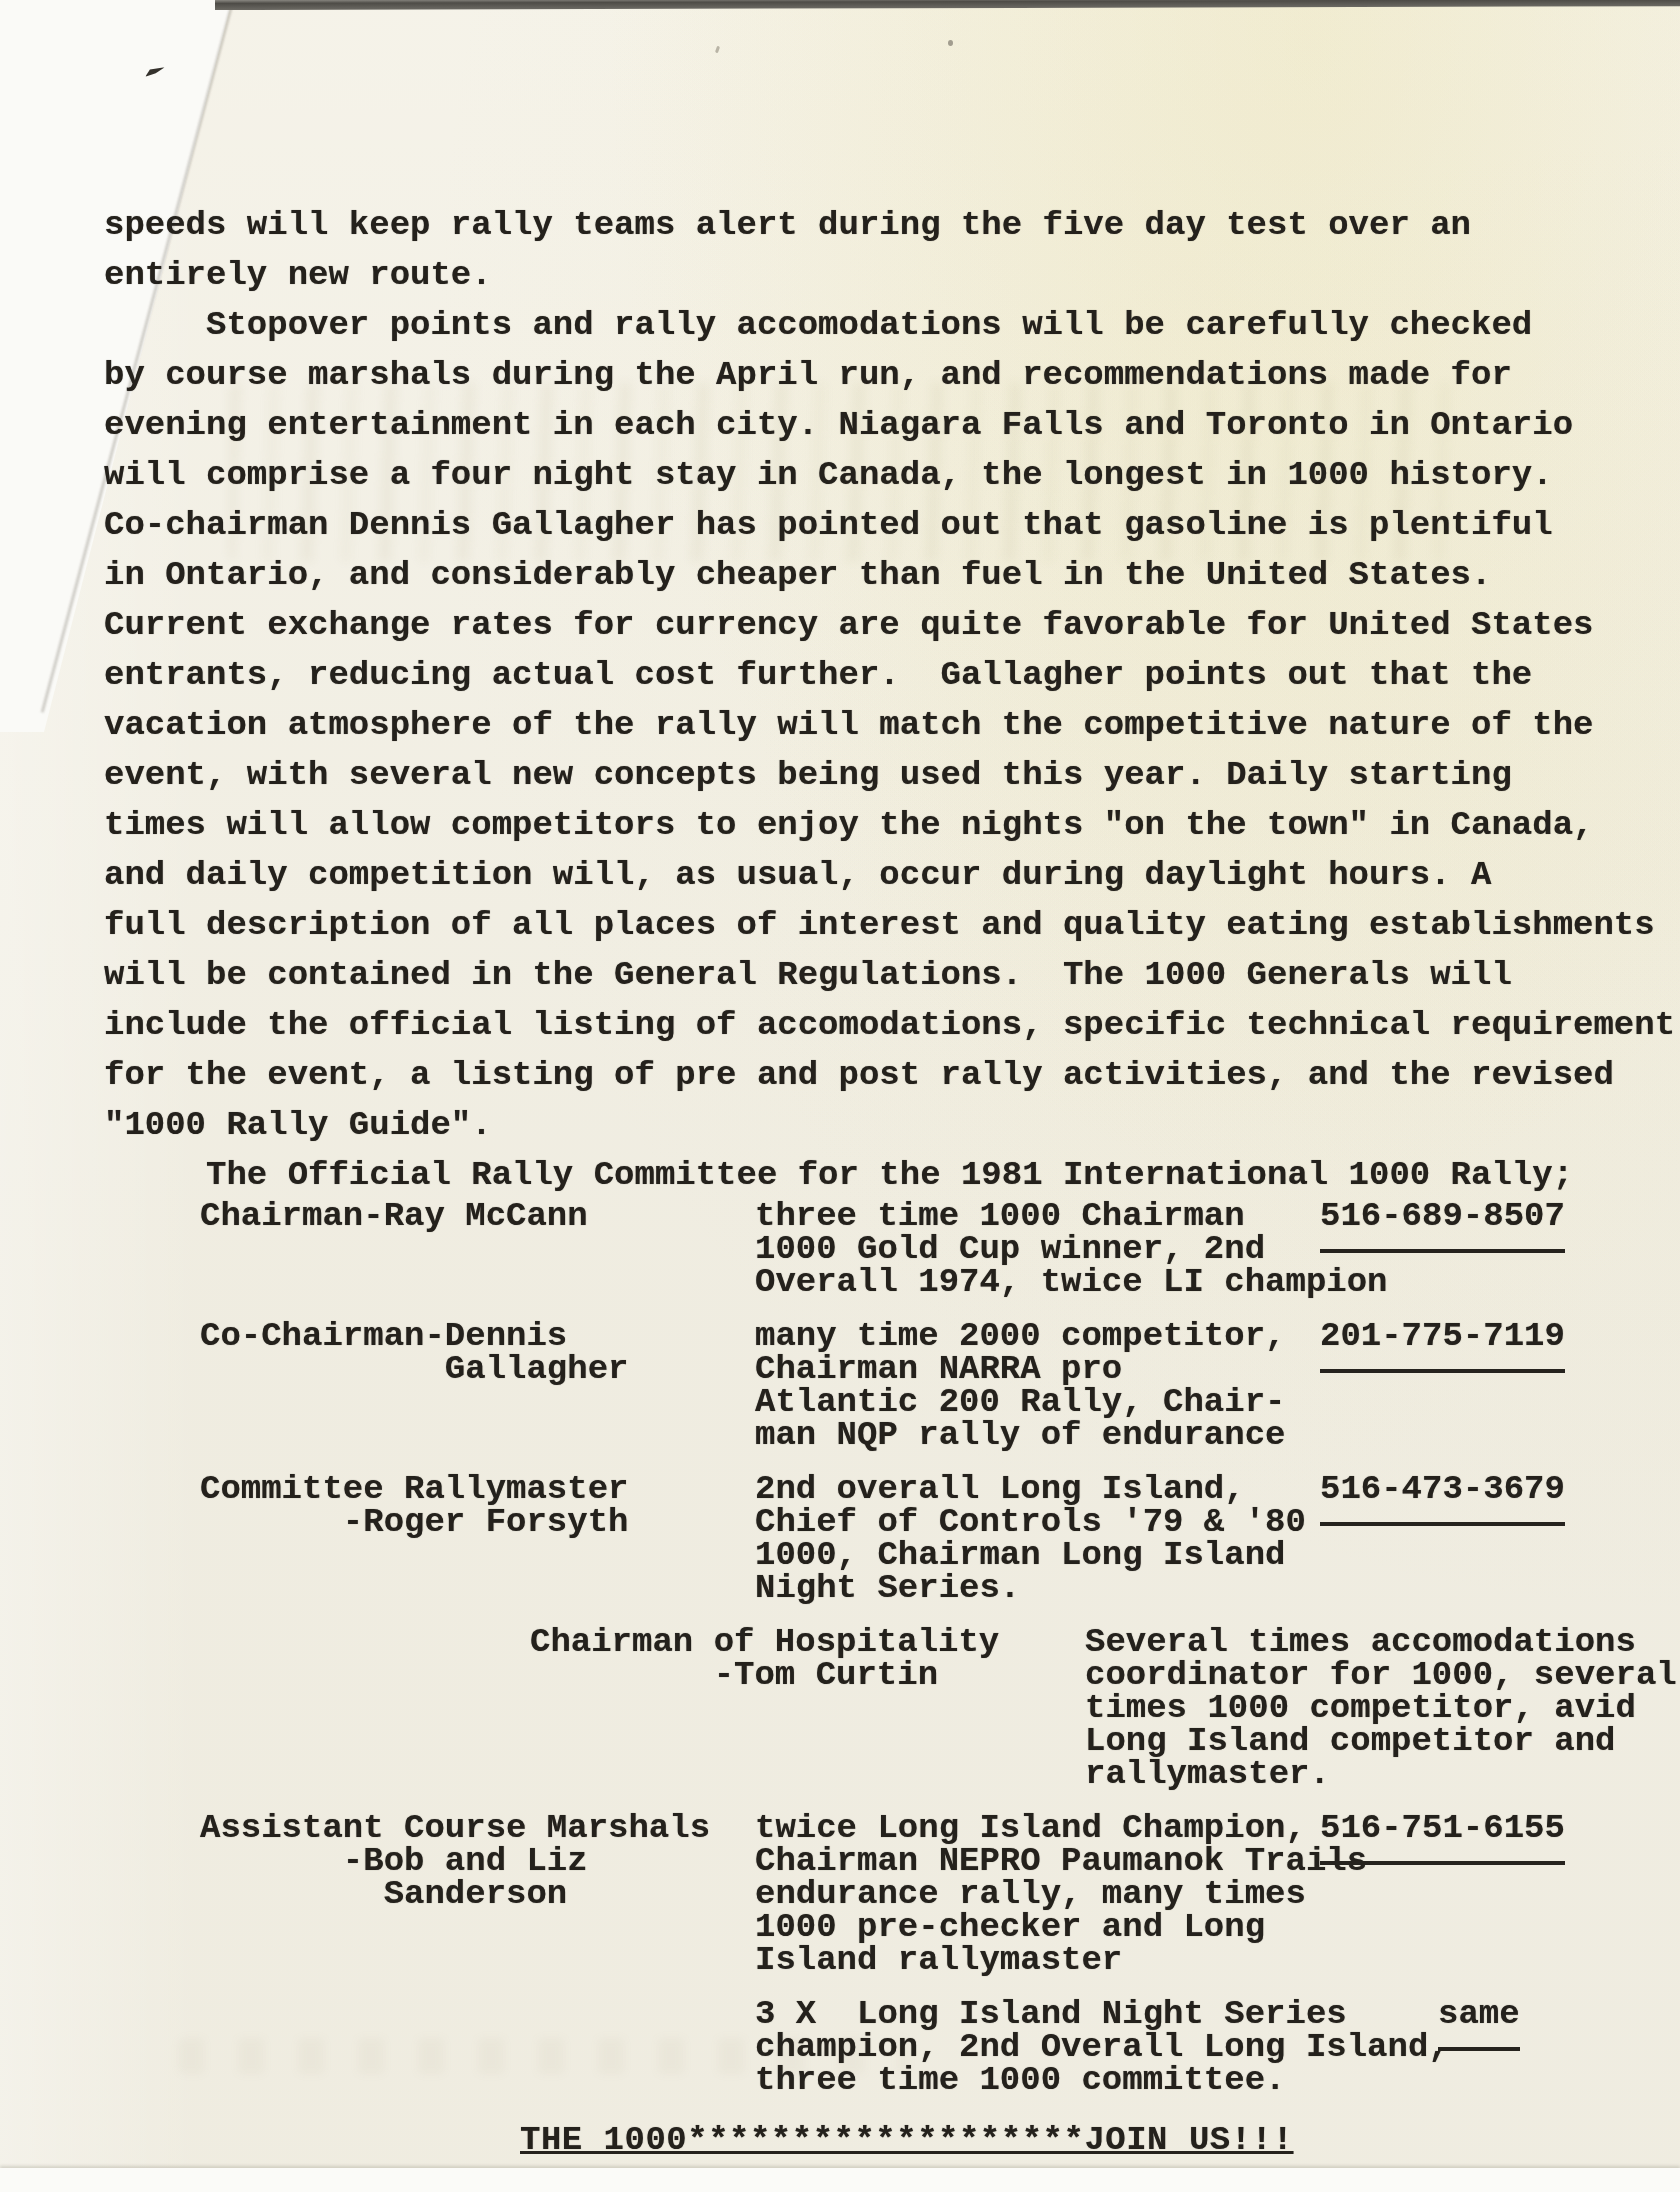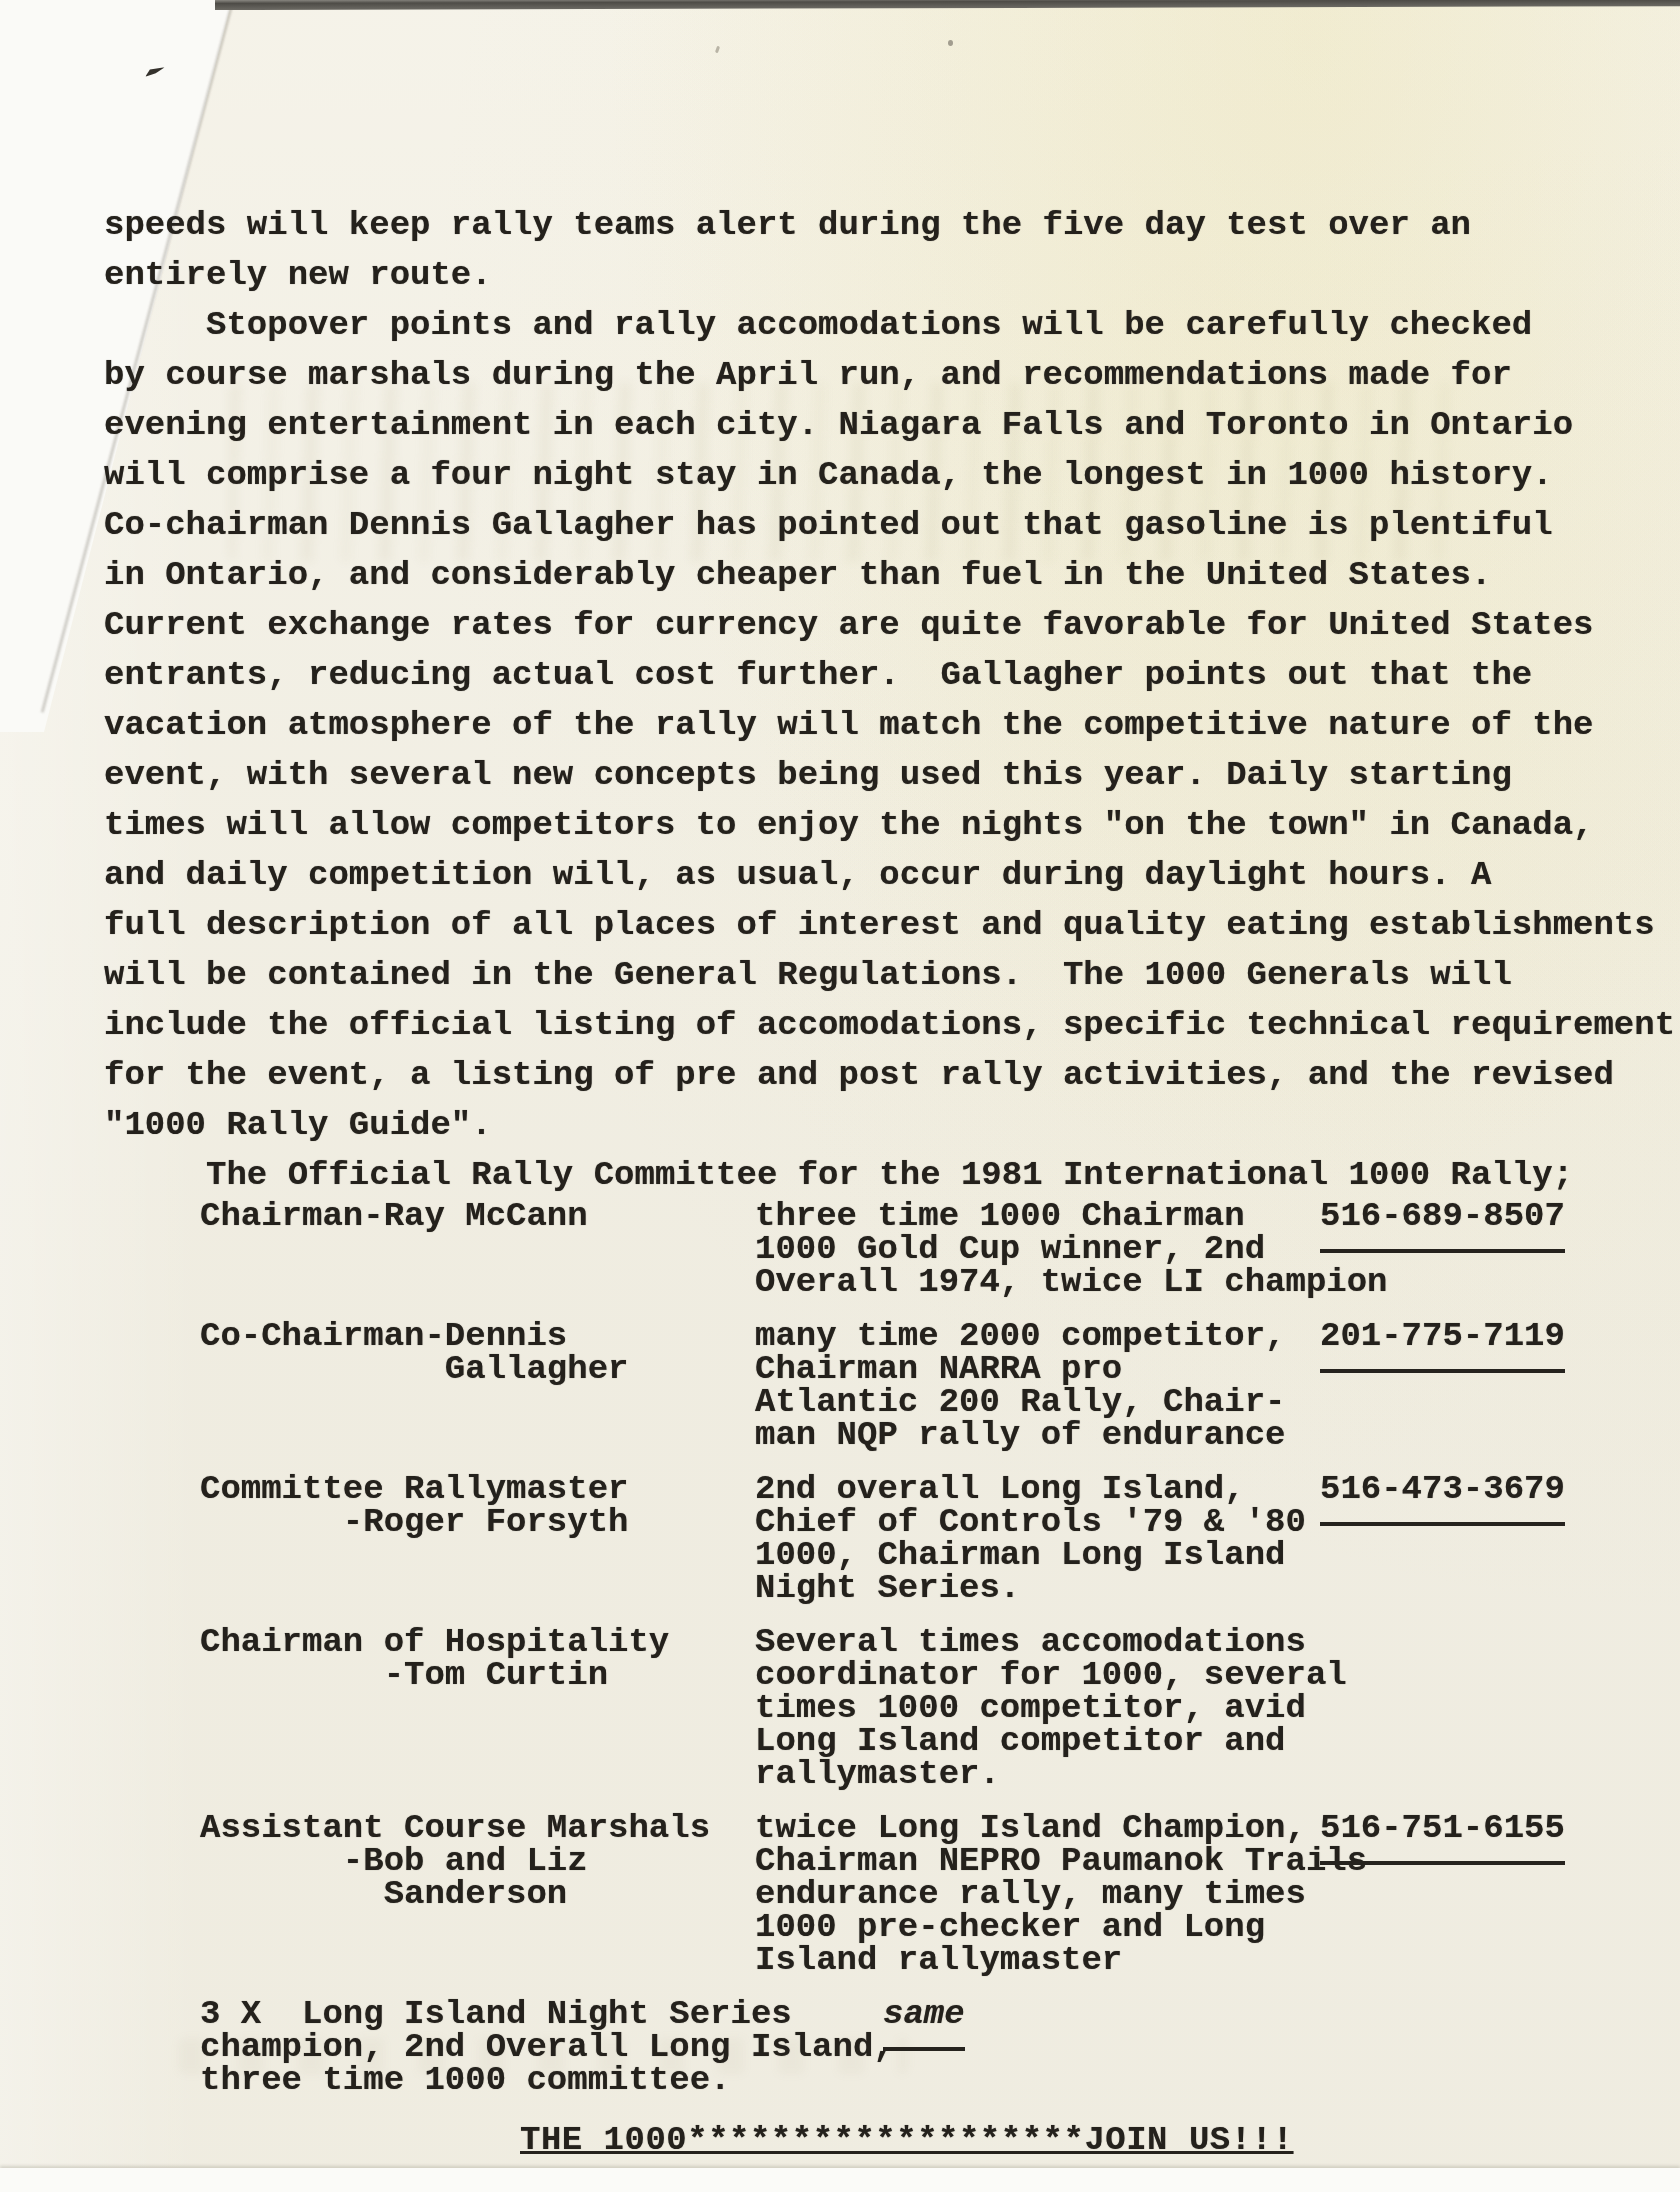--- a/index.html
+++ b/index.html
@@ -76,31 +76,31 @@
     font-family:"Liberation Mono","DejaVu Sans Mono",monospace;
     font-size:34px;
     font-weight:700;
     color:#24211c;
     white-space:pre;
     text-shadow:0 0 1px rgba(42,38,32,0.55);
   }
   .body-block{position:absolute;left:104px;top:200px;}
   .body-block pre{line-height:50px;}
   .committee{position:absolute;left:200px;top:1200px;}
-  .crow{display:flex;margin-bottom:21px;}
+  .crow{display:flex;margin-bottom:21px;justify-content:flex-end;}
   .crow pre{line-height:33px;}
   .role{width:555px;}
   .desc{width:565px;}
   .phone{width:330px;}
   .phone-num{
     display:inline-block;
     border-bottom:4px solid #26231e;
     padding-bottom:16px;
   }
-  .phone-num.offset{margin-left:118px;font-style:italic;}
+  .phone-num.offset{margin-left:118px;}
   .footer-line{position:absolute;left:520px;top:2120px;text-decoration:underline;}
   .footer-line pre{line-height:40px;letter-spacing:0.5px;}
 </style>
 </head>
 <body>
 
 <div class="page">
 
   <div class="corner-wedge"></div>
   <div class="corner-edge-line"></div>

